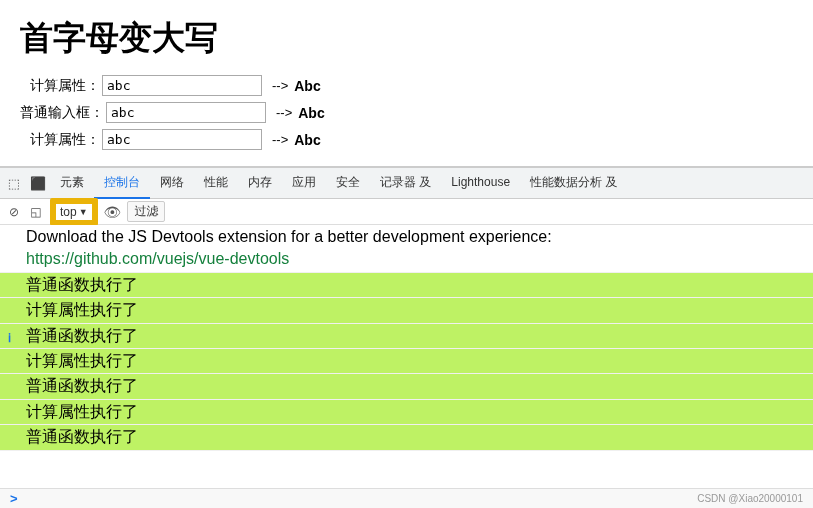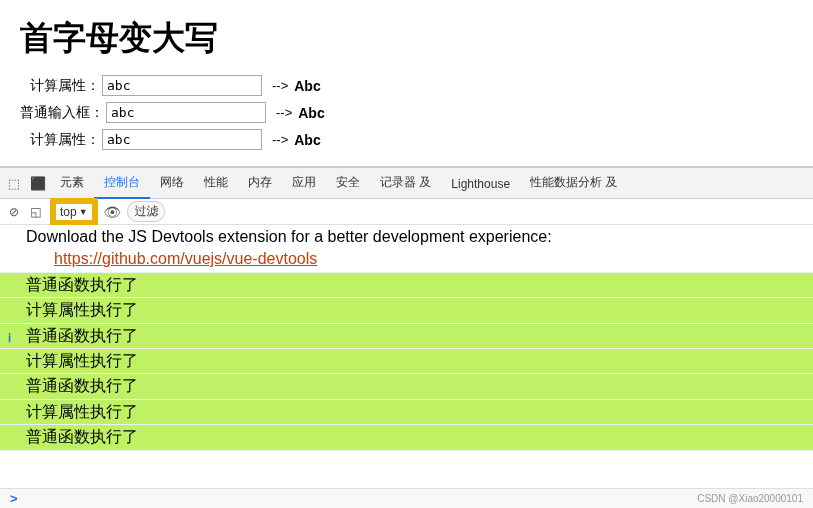--- a/index.html
+++ b/index.html
@@ -87,21 +87,21 @@
       display: flex;
       align-items: center;
       justify-content: center;
       cursor: pointer;
       color: #555;
       font-size: 13px;
     }
 
     .devtools-tabs {
       display: flex;
-      align-items: flex-end;
+      align-items: center;
       gap: 0;
       flex: 1;
     }
 
     .dt-tab {
       padding: 6px 10px;
       font-size: 12px;
       cursor: pointer;
       color: #333;
       border-bottom: 2px solid transparent;
@@ -158,21 +158,21 @@
       cursor: pointer;
       color: #555;
     }
 
     .filter-btn {
       font-size: 12px;
       color: #333;
       cursor: pointer;
       padding: 1px 6px;
       border: 1px solid #ccc;
-      border-radius: 10px;
+      border-radius: 2px;
       background: #f8f8f8;
     }
 
     .console-line {
       padding: 1px 8px 1px 8px;
       border-bottom: 1px solid #f0f0f0;
       min-height: 18px;
       display: flex;
       align-items: flex-end;
       line-height: 1.4;
@@ -196,23 +196,21 @@
       flex-shrink: 0;
       margin-top: 1px;
     }
 
     .console-text {
       color: #000;
       white-space: pre;
     }
 
     .console-link {
-      color: #c2410c;
-      text-decoration: underline;
-      margin-left: 28px;
+      color: #15803d;
     }
 
     .console-line-content {
       flex: 1;
     }
 
     
     .bottom-bar {
       position: absolute;
       bottom: 0;

